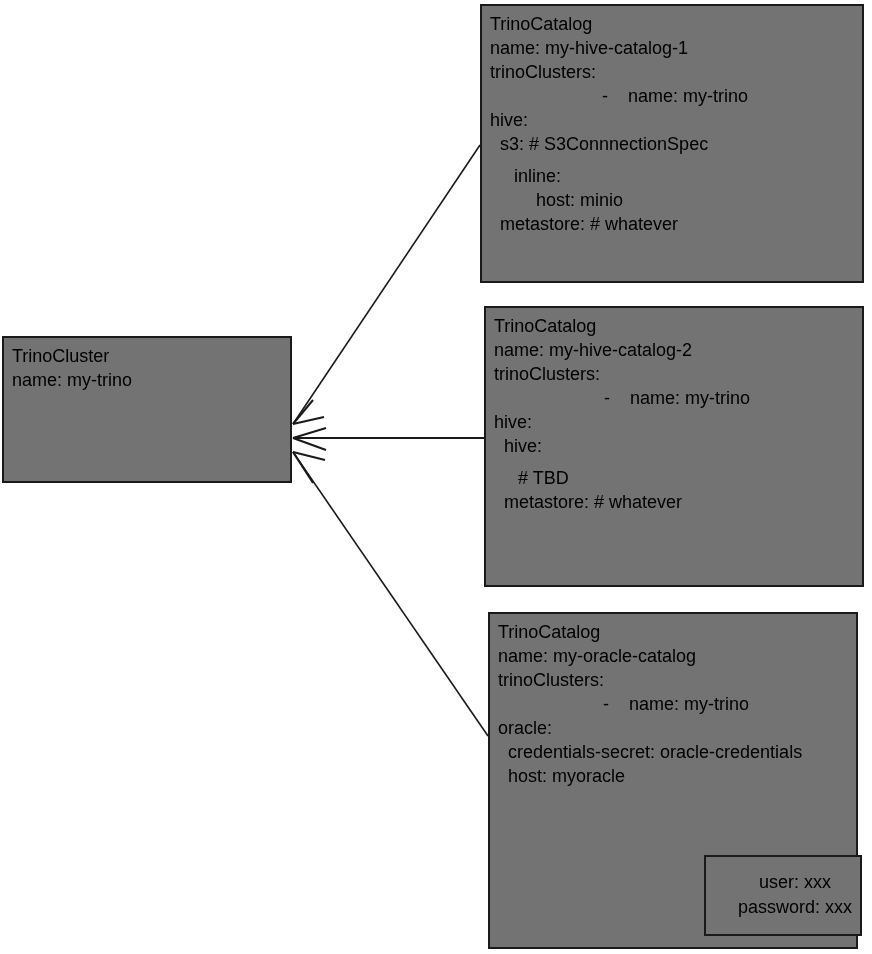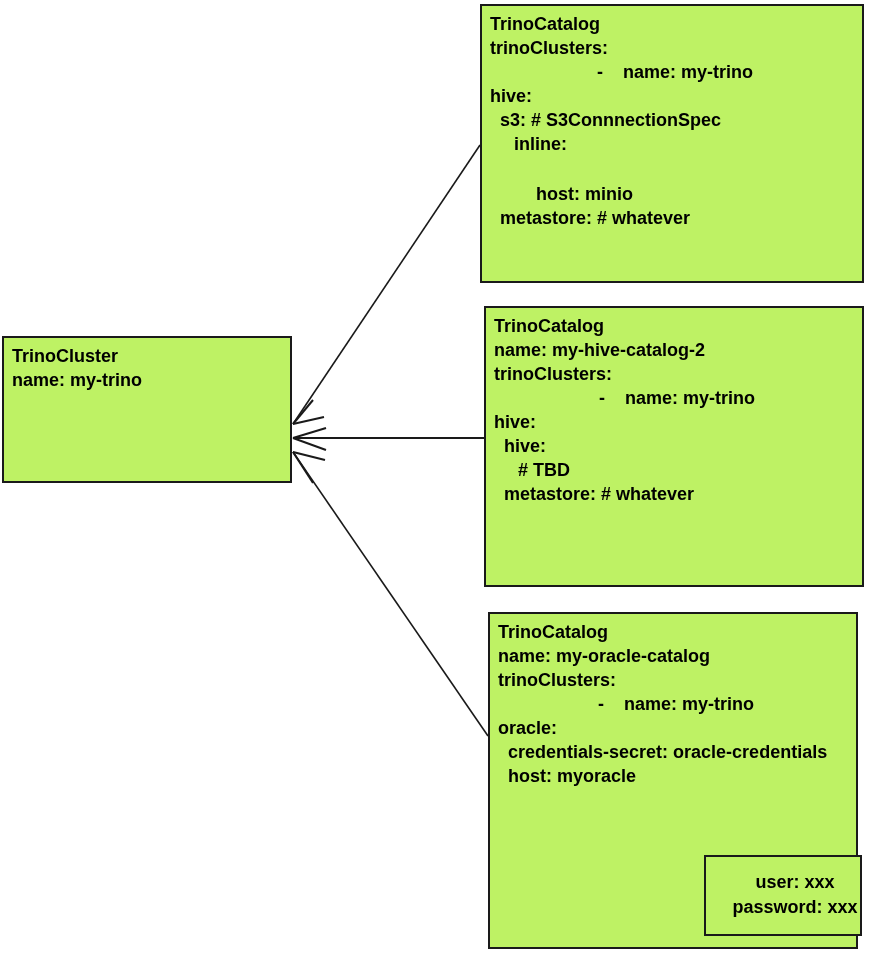--- a/index.html
+++ b/index.html
@@ -12,39 +12,38 @@
     width: 872px;
     height: 954px;
     background: #ffffff;
     font-family: "Liberation Sans", sans-serif;
     overflow: hidden;
   }
   .box {
     position: absolute;
     box-sizing: border-box;
     border: 2px solid #1a1a1a;
-    background: #bef264;
-    font-weight: bold;
+    background: #737373;
   }
   .yaml {
     position: absolute;
     left: 8px;
     top: 6px;
     right: 4px;
   }
   .line {
     font-size: 18px;
     line-height: 24px;
     color: #000000;
     white-space: pre;
   }
   .ind0 { padding-left: 0px; }
   .ind1 { padding-left: 10px; }
-  .ind2 { padding-left: 24px; }
-  .ind3 { padding-left: 46px; margin-top: 26px; }
+  .ind2 { padding-left: 24px; margin-top: 8px; }
+  .ind3 { padding-left: 46px; }
   .indDash { padding-left: 2px; text-align: center; }
 
   #cluster-box {
     left: 2px; top: 336px; width: 290px; height: 147px;
   }
   #catalog-box-1 {
     left: 480px; top: 4px; width: 384px; height: 279px;
   }
   #catalog-box-2 {
     left: 484px; top: 306px; width: 380px; height: 281px;
@@ -102,20 +101,21 @@
   <div class="box" id="cluster-box">
     <div class="yaml">
       <div class="line ind0">TrinoCluster</div>
       <div class="line ind0">name: my-trino</div>
     </div>
   </div>
 
   <div class="box" id="catalog-box-1">
     <div class="yaml">
       <div class="line ind0">TrinoCatalog</div>
+      <div class="line ind0">name: my-hive-catalog-1</div>
       <div class="line ind0">trinoClusters:</div>
       <div class="line indDash">-    name: my-trino</div>
       <div class="line ind0">hive:</div>
       <div class="line ind1">s3: # S3ConnnectionSpec</div>
       <div class="line ind2">inline:</div>
       <div class="line ind3">host: minio</div>
       <div class="line ind1">metastore: # whatever</div>
     </div>
   </div>
 

